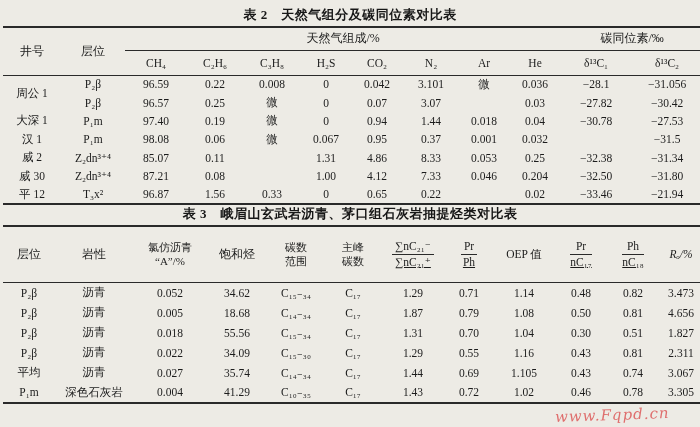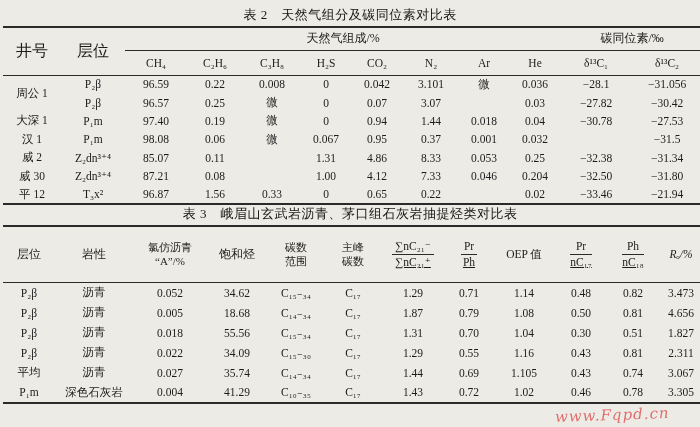--- a/index.html
+++ b/index.html
@@ -2,39 +2,39 @@
 <html><head>
 <meta charset="utf-8">
 <style>
   html,body { margin:0; padding:0; background:#dddbd6; }
   .page {
     width:700px; height:427px; position:relative; overflow:hidden;
     background:#edebe5; color:#1c1c1c;
     font-family:"Liberation Serif","DejaVu Serif",serif;
   }
   .tbl-title {
-    text-align:center; font-weight:normal; font-size:13px;
+    text-align:center; font-weight:bold; font-size:13px;
     color:#171717; letter-spacing:0.5px;
   }
   #t2-title { padding-top:6px; height:20px; }
   #t3-title { padding-top:0; height:20px; }
 
   table { width:694px; margin:0 3px; border-collapse:collapse; table-layout:fixed; }
   .sheet { border-top:2px solid #2a2a2a; border-bottom:2px solid #2a2a2a; }
   th, td {
     font-size:11.5px; font-weight:normal; text-align:center;
     padding:0; overflow:hidden; white-space:nowrap; color:#1c1c1c;
   }
   thead th { font-size:11.5px; }
 
   
   .t2 tr.lv1 { height:23px; }
   .t2 tr.lv2 { height:25px; }
   .t2 tbody tr { height:18.4px; }
-  .t2 th.side { border-bottom:1.5px solid #2a2a2a; font-size:16px; }
+  .t2 th.side { border-bottom:1.5px solid #2a2a2a; font-size:12px; }
   .t2 th.grp  { border-bottom:1px solid #2a2a2a; font-size:12px;margin-top:27px; }
   .t2 tr.lv2 th { border-bottom:1.5px solid #2a2a2a; }
 
   
   .t3 thead tr { height:57px; }
   .t3 thead th { border-bottom:1.5px solid #2a2a2a; }
   .t3 tbody tr { height:20px; }
   .t3 .l { display:block; line-height:1.3; font-size:11px; }
   .t3 th.zh { font-size:12px; }
   .frac { display:inline-block; vertical-align:middle; line-height:1.15; }

